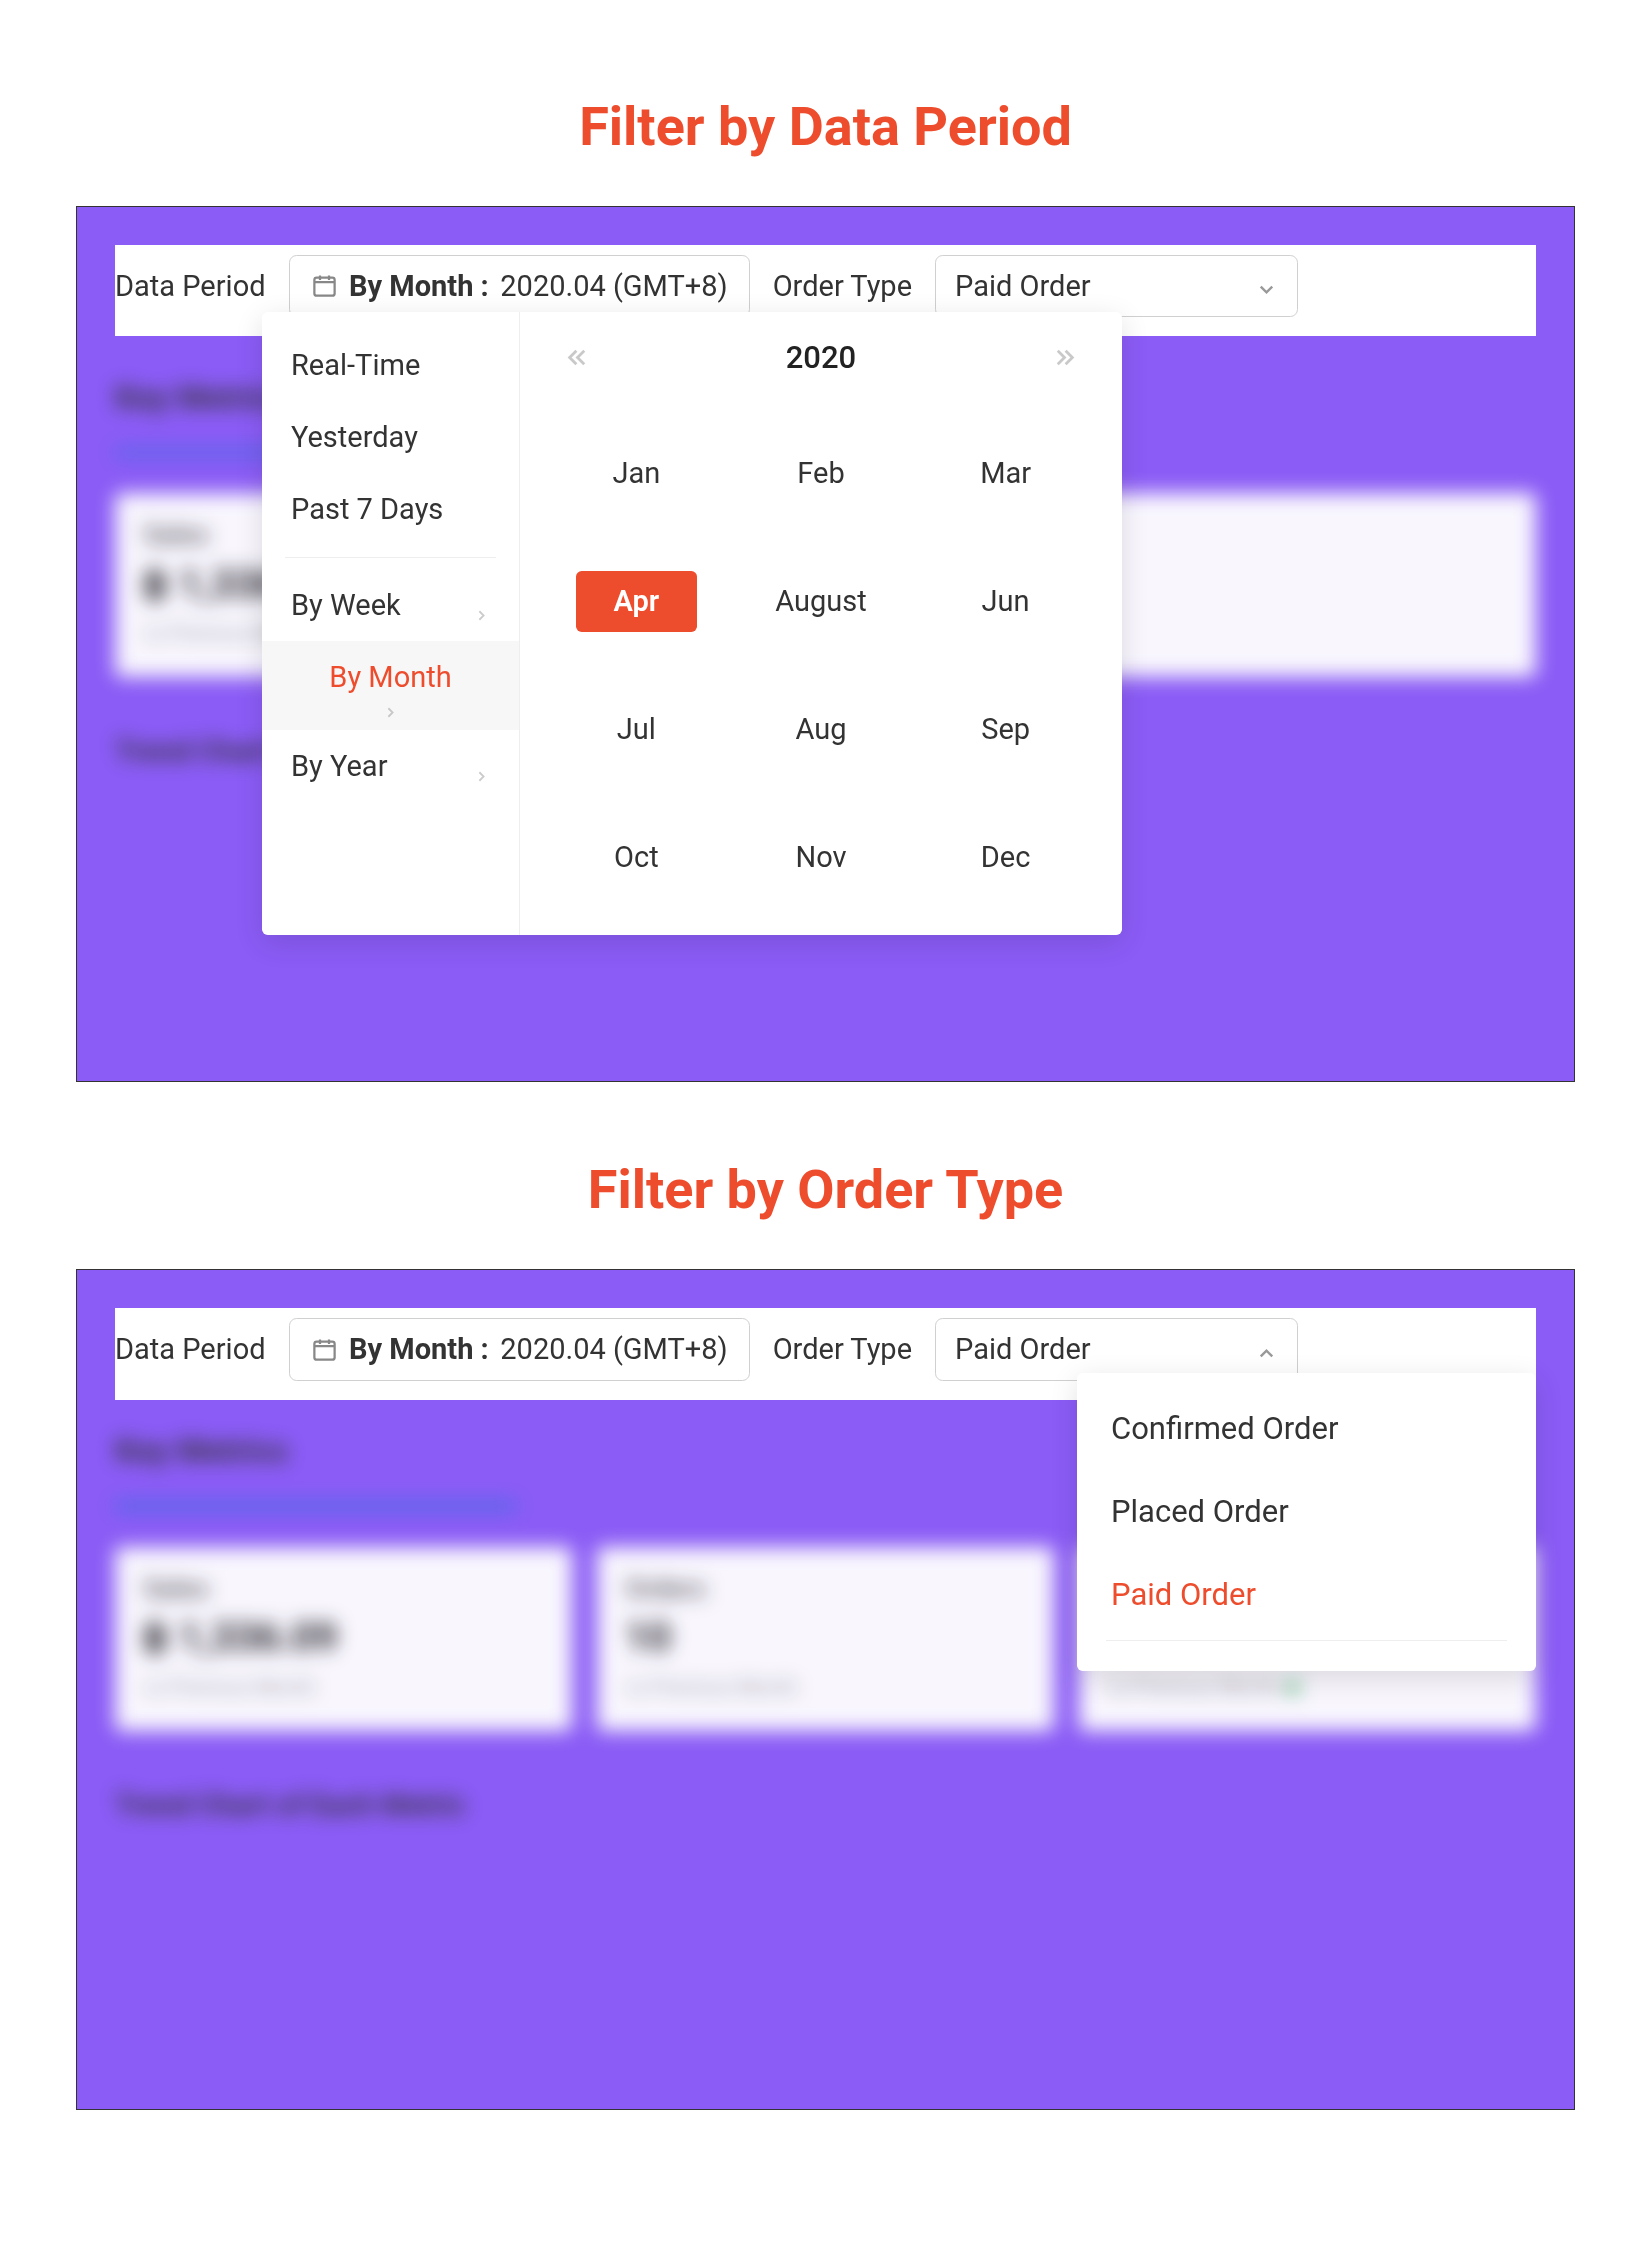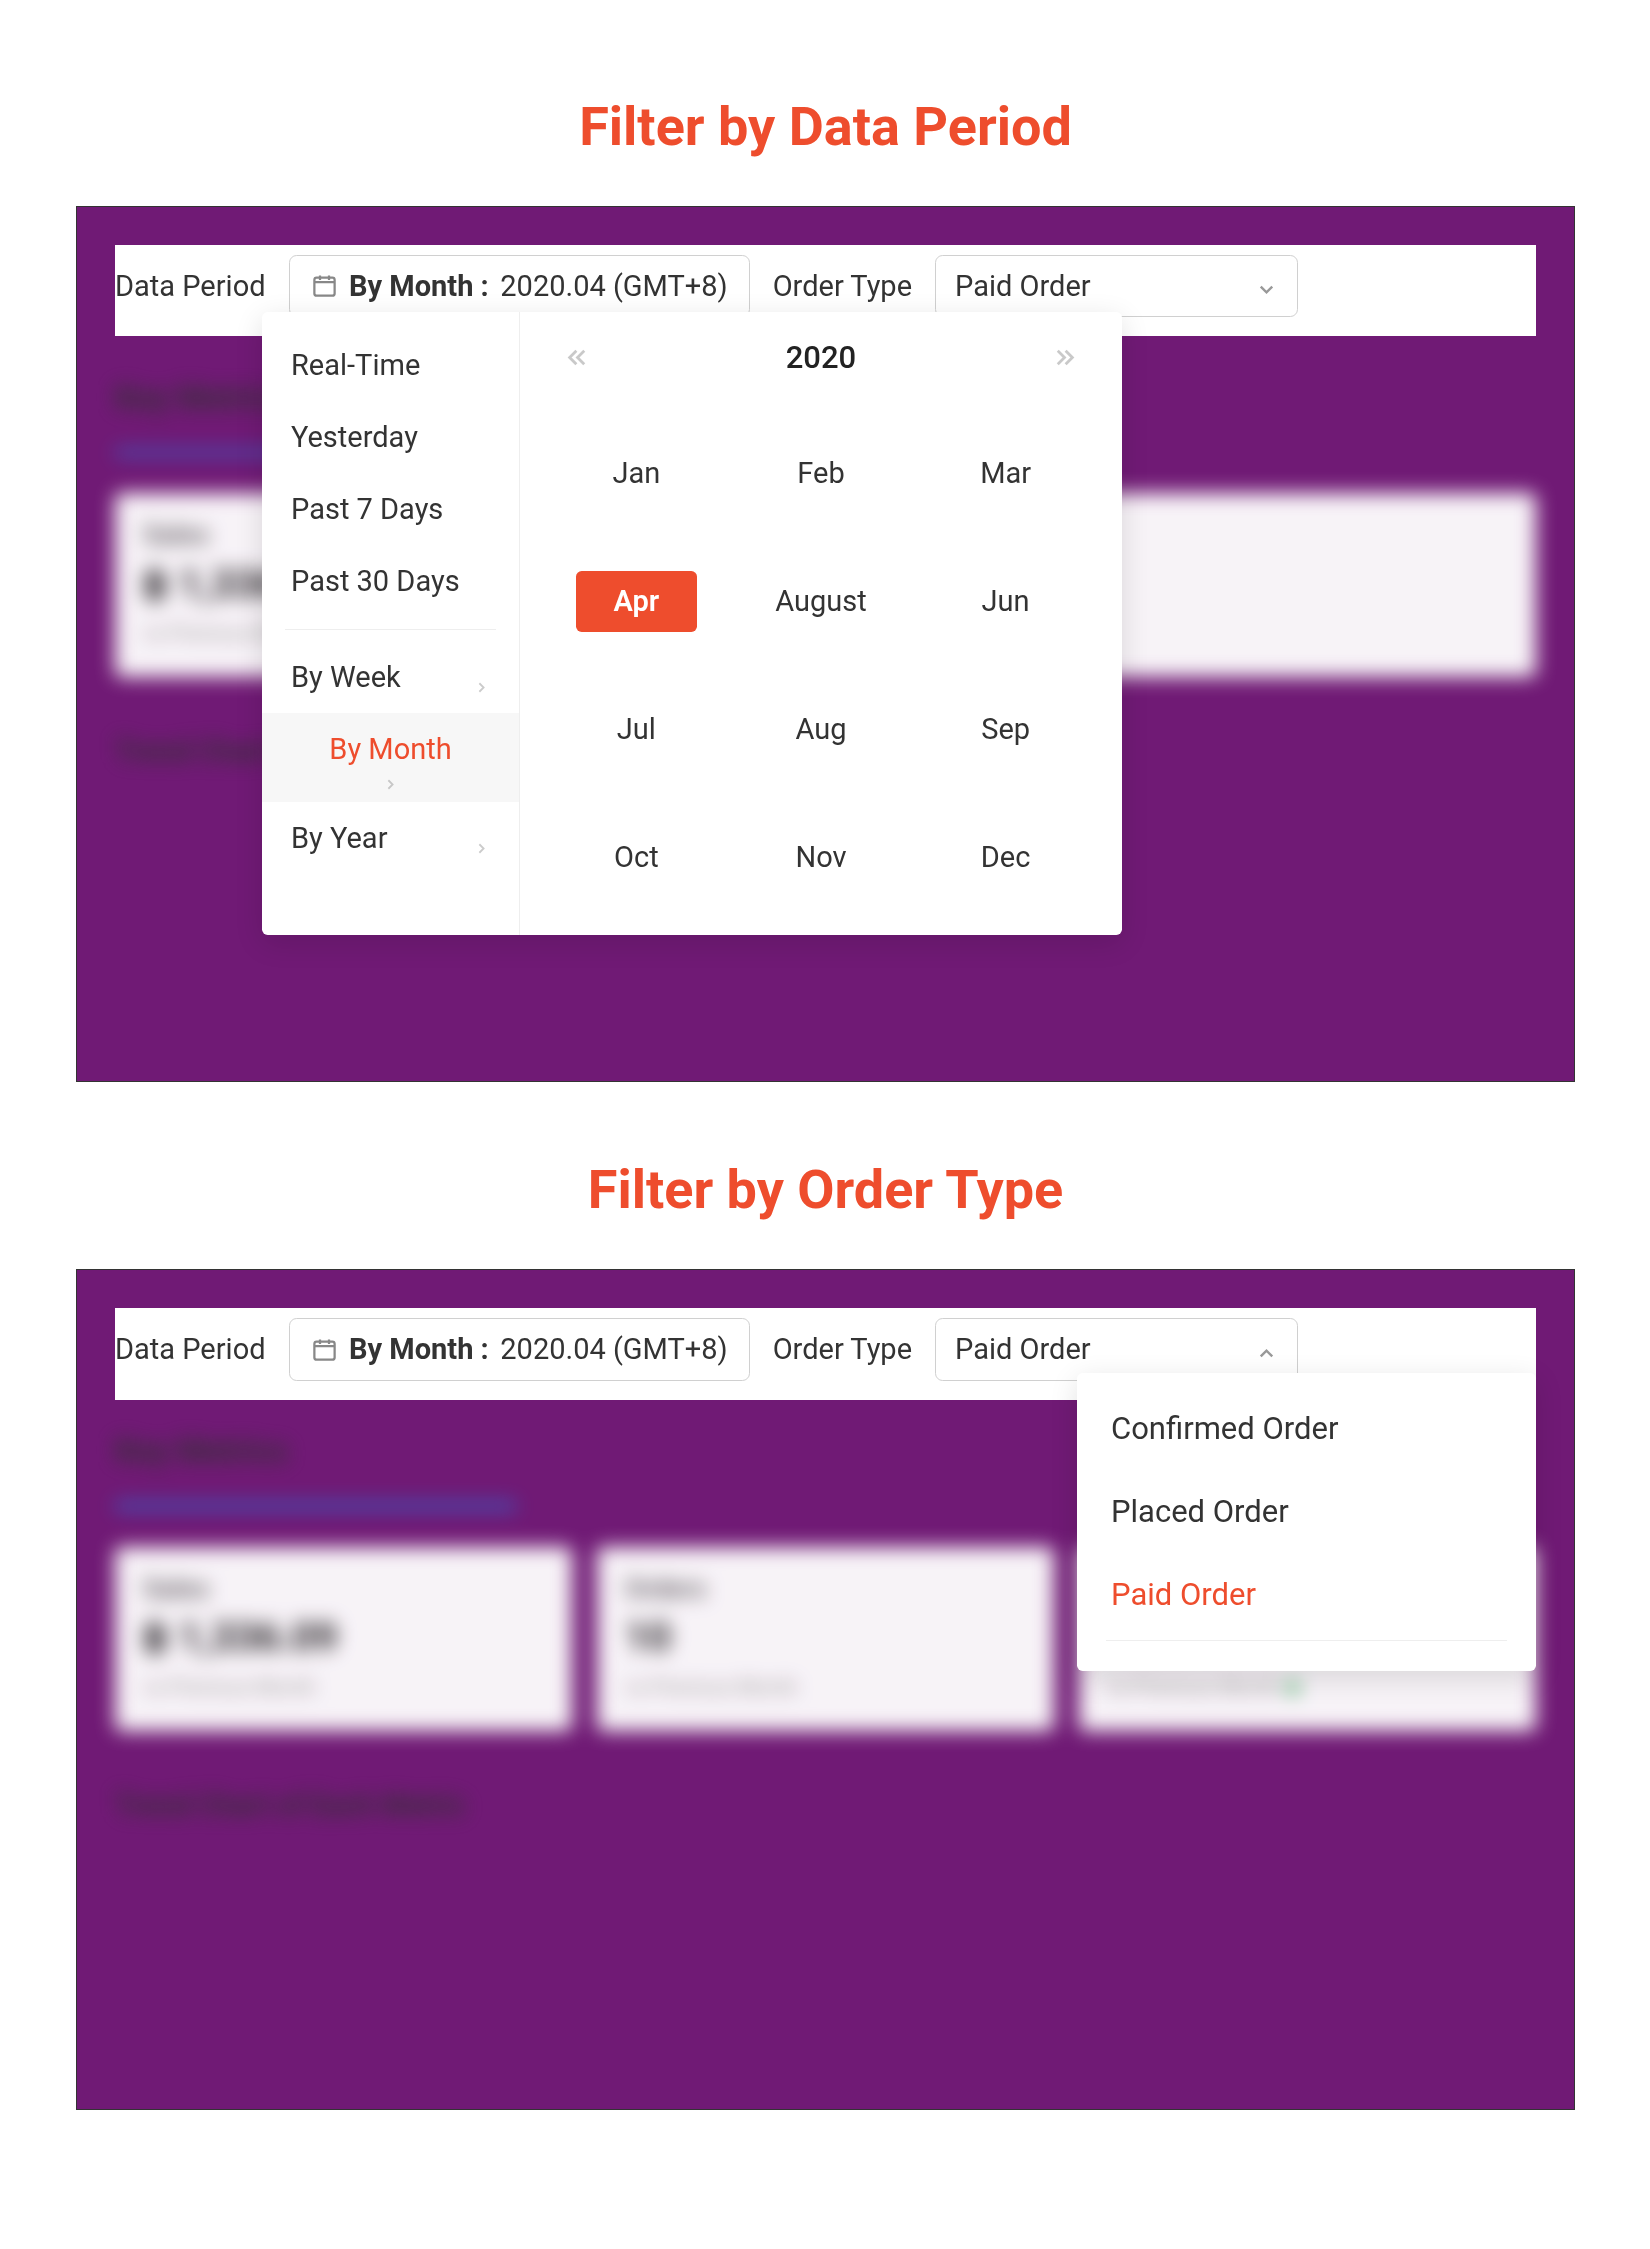--- a/index.html
+++ b/index.html
@@ -11,21 +11,21 @@
   }
   .section-title {
     color: #ee4d2d;
     font-size: 54px;
     font-weight: 700;
     text-align: center;
     margin: 38px 0 48px 0;
   }
   .panel {
     border: 1.9px solid #333;
-    background: #701a75;
+    background: #8b5cf6;
     padding: 38px 38px 57px 38px;
     position: relative;
     margin-bottom: 76px;
   }
   .filter-bar {
     display: flex;
     align-items: center;
     gap: 23px;
     background: #fff;
     padding: 9.6px 0 19px 0;
@@ -271,23 +271,20 @@
   <div class="popover">
     <div class="preset-col">
       <div class="preset-item">
           <span>Real-Time</span>
         </div>
       <div class="preset-item">
           <span>Yesterday</span>
         </div>
       <div class="preset-item">
           <span>Past 7 Days</span>
-        </div>
-      <div class="preset-item">
-          <span>Past 30 Days</span>
         </div>
       <div class="preset-divider"></div>
       <div class="preset-item">
         <span>By Week</span>
         <span class="preset-chevron"><svg viewBox="0 0 24 24" fill="none" stroke="#999" stroke-width="2.5">
               <path d="M9 6l6 6-6 6"></path>
             </svg></span>
       </div>
       <div class="preset-item sel">
         <span>By Month</span>

